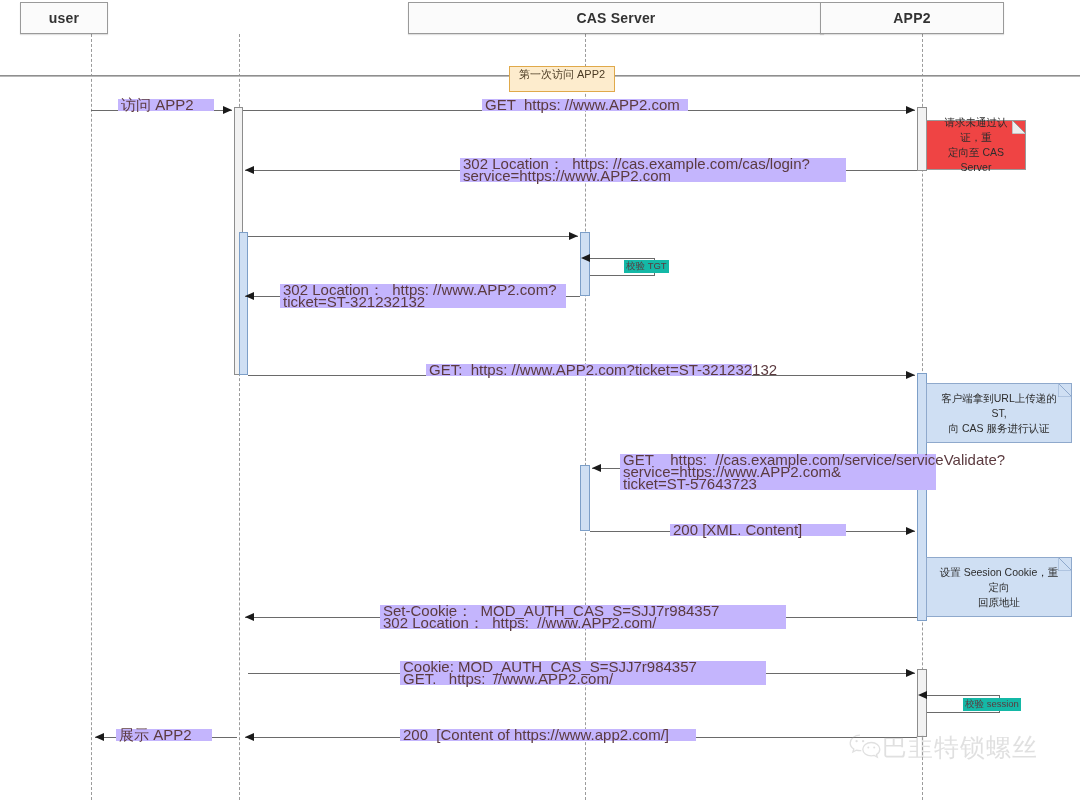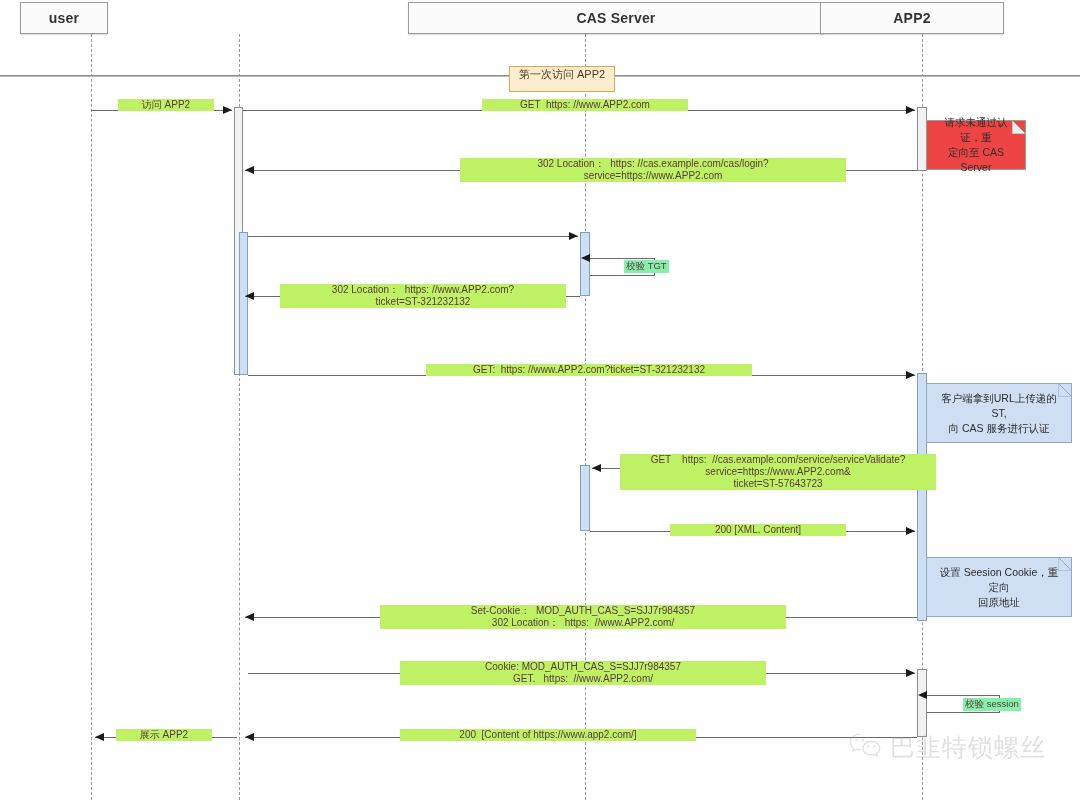--- a/index.html
+++ b/index.html
@@ -53,53 +53,53 @@
 
   
   .msg{position:absolute;height:0;border-top:1px solid #6a6a6a;}
   .arrow{position:absolute;width:0;height:0;
     border-top:4.5px solid transparent;border-bottom:4.5px solid transparent;}
   .arrow.right{border-left:9px solid #1a1a1a;}
   .arrow.left{border-right:9px solid #1a1a1a;}
 
   .msglabel{
     position:absolute;
-    font-size:10px;line-height:12px;
+    font-size:15px;line-height:12px;
     color:#5b3a3f;
     white-space:pre;
-    text-align:center;
-    background:#bef264;
+    text-align:left;
+    background:#c4b5fd;
     padding:0 3px;
   }
 
   
   .selfmsg{position:absolute;box-sizing:border-box;
     border:1px solid #6a6a6a;border-left:none;height:18px;}
   .selflabel{position:absolute;font-size:9.5px;color:#5b3a3f;
-    background:#86efac;padding:0 2px;white-space:nowrap;}
+    background:#14b8a6;padding:0 2px;white-space:nowrap;}
 
   
   .note{
     position:absolute;box-sizing:border-box;
     font-size:10.5px;line-height:15px;
     display:flex;align-items:center;justify-content:center;
     text-align:center;padding:4px 8px;
     color:#2d2d2d;
     white-space:pre-line;
   }
   .note.gray{background:#ef4444;border:1px solid #9a9a9a;}
   .note.blue{background:#cfdff3;border:1px solid #8fa9cc;}
   .note .fold{
     position:absolute;right:-1px;top:-1px;
     width:14px;height:14px;
   }
 
   
   .watermark{
-    position:absolute;display:flex;align-items:flex-start;gap:8px;
+    position:absolute;display:flex;align-items:flex-end;
     opacity:.30;
   }
   .wm-text{
     font-size:25px;color:#9a9a9a;letter-spacing:1px;
     font-family:"DejaVu Sans",sans-serif;
   }
 </style>
 </head>
 <body>
 

